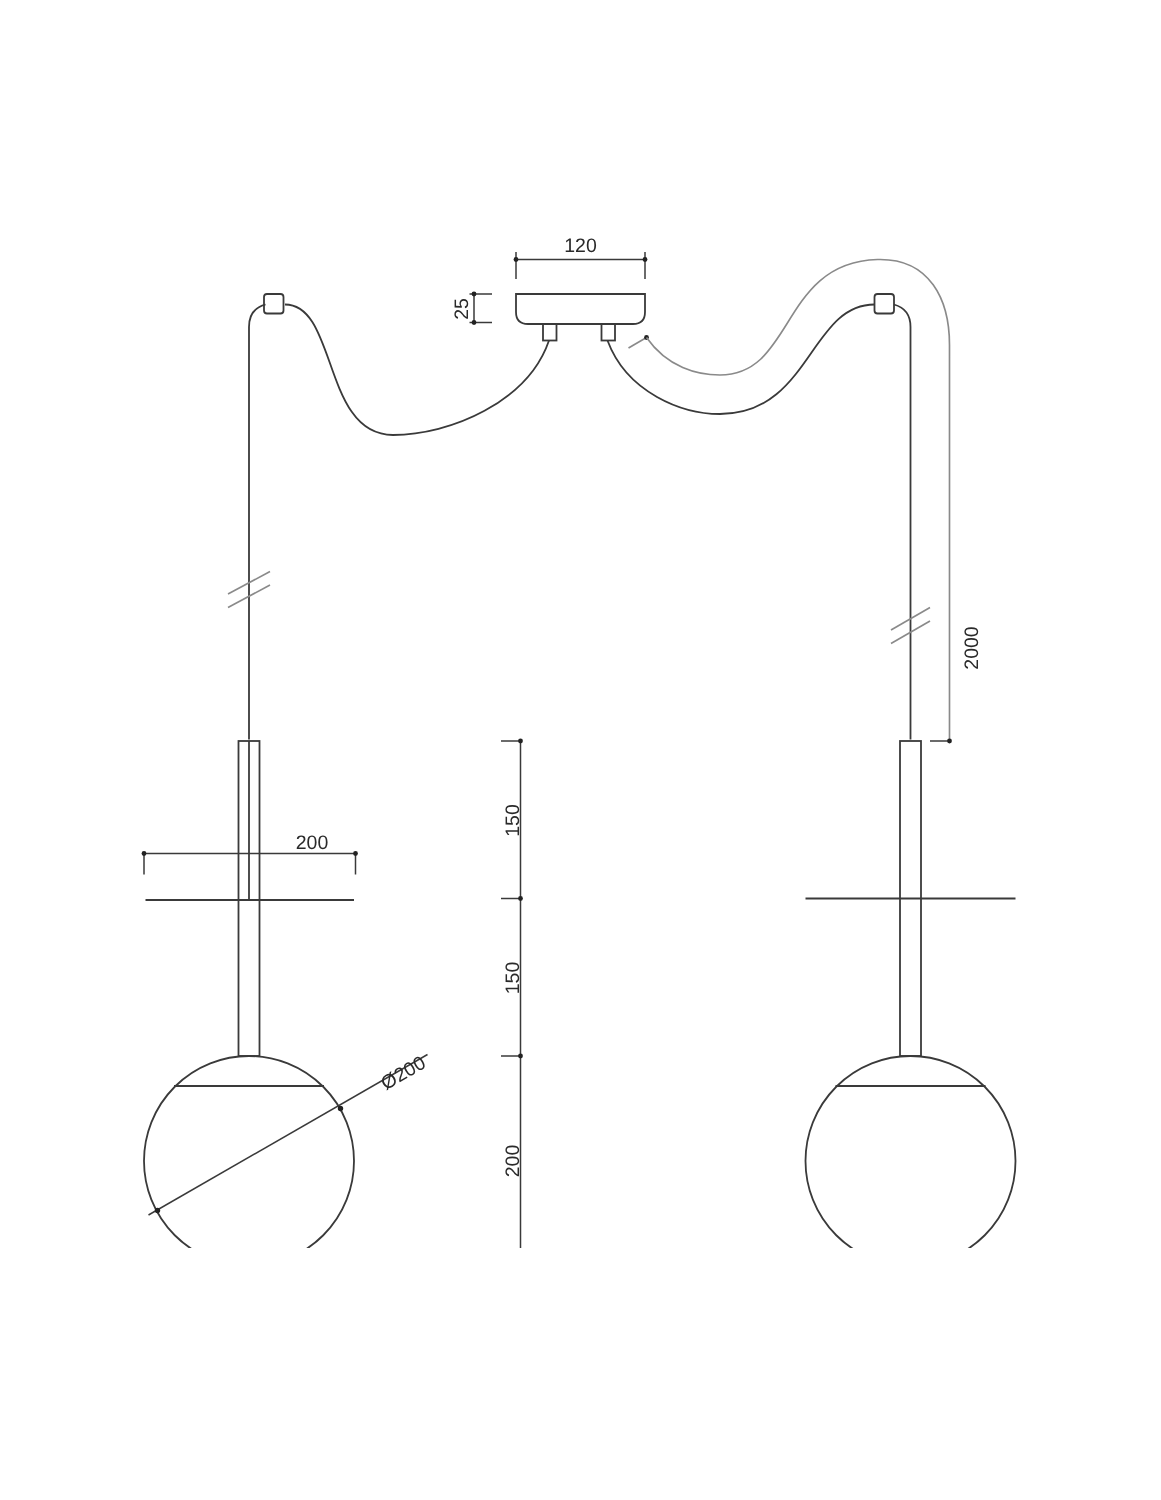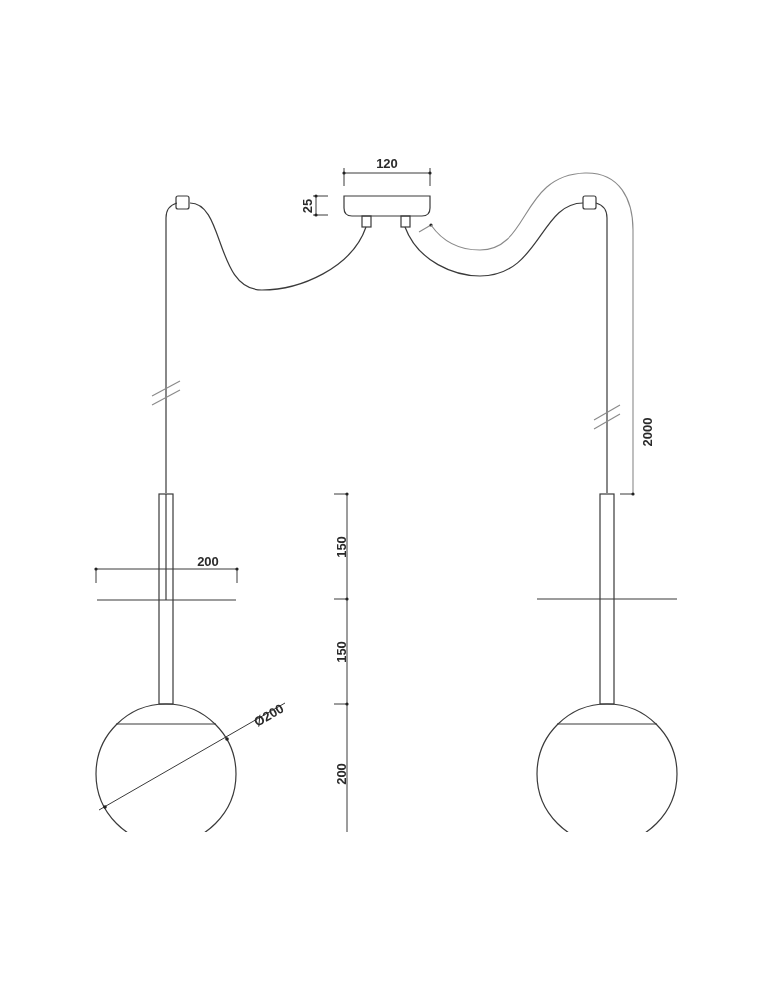--- a/index.html
+++ b/index.html
@@ -1,16 +1,16 @@
 <!DOCTYPE html>
 <html><head>
   <meta charset="utf-8">
   <style>
     html, body { margin: 0; padding: 0; background: #ffffff; }
-    #canvas { position: relative; width: 774px; height: 832px; background: #ffffff; overflow: hidden; font-weight: bold; }
+    #canvas { position: relative; width: 774px; height: 832px; background: #ffffff; overflow: hidden; }
     svg { position: absolute; left: 0; top: 0; }
     .ln { stroke: #3a3a3a; stroke-width: 1.2; fill: none; }
     .lnlight { stroke: #8a8a8a; stroke-width: 1.1; fill: none; }
     .dim { stroke: #3a3a3a; stroke-width: 1; fill: none; }
     .dot { fill: #222; }
     .lbl { font-family: "Liberation Sans", sans-serif; font-size: 13px; fill: #2a2a2a; }
   </style>
 </head>
 <body>
 

